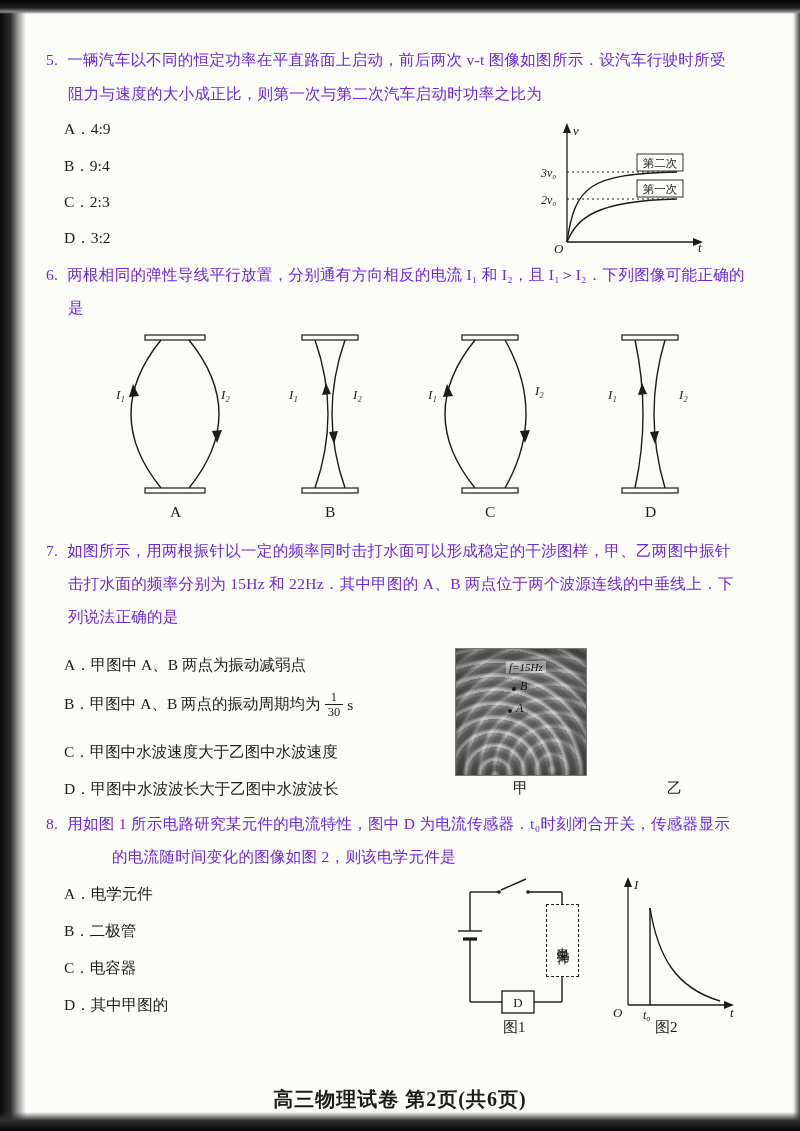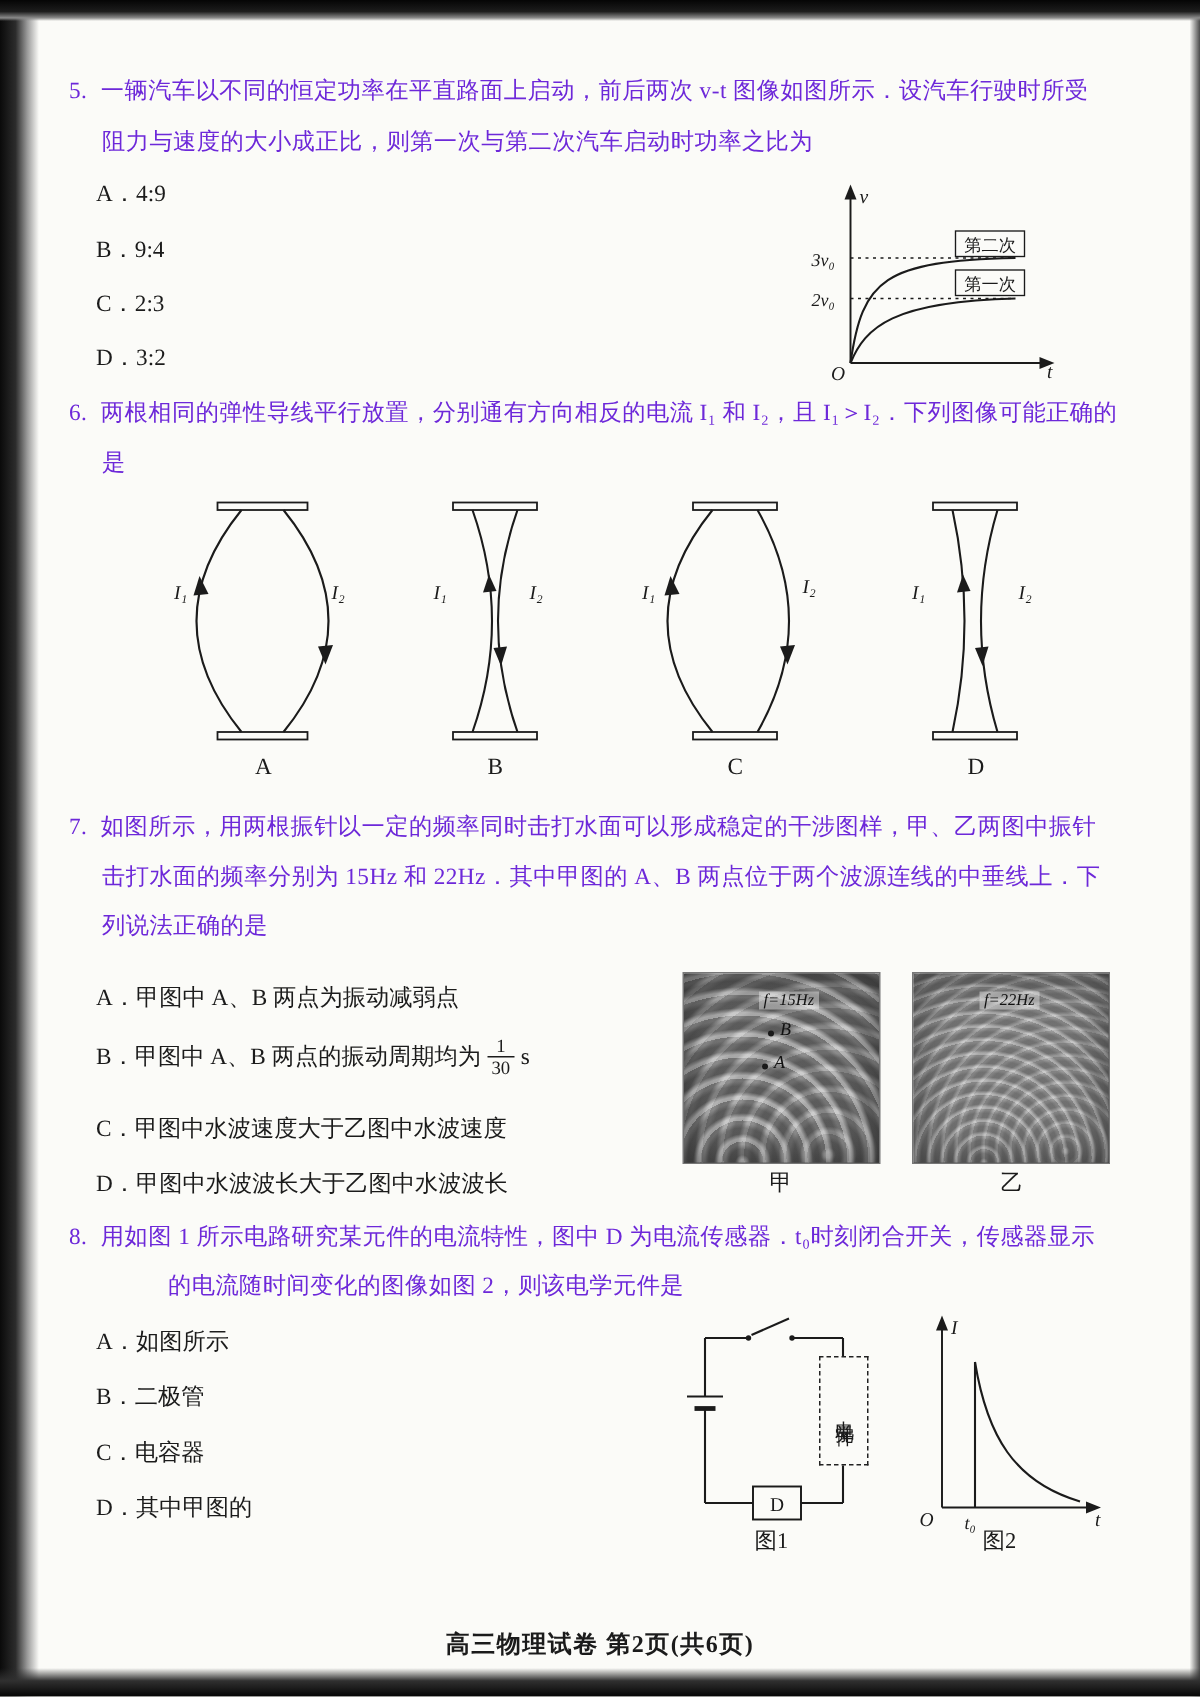--- a/index.html
+++ b/index.html
@@ -48,21 +48,21 @@
   .freqtag { position:absolute; font-size:11px; font-style:italic; color:#111;
     background:rgba(235,235,235,.45); padding:0 3px; }
   .ptdot { position:absolute; width:4px; height:4px; border-radius:50%; background:#1a1a1a; }
   .ptlabel { position:absolute; font-size:12px; font-style:italic; color:#111; }
   
   .element-box { position:absolute; left:546px; top:904px; width:33px; height:73px;
     border:1.6px dashed #222; background:#fbfbf8; z-index:2;
     writing-mode:vertical-rl; text-orientation:upright;
     font-size:12.5px; letter-spacing:2px; display:flex; align-items:center; justify-content:center; }
   .footer { position:absolute; top:1086px; left:0; width:800px; text-align:center;
-    font-size:16px; font-weight:bold; letter-spacing:1px; }
+    font-size:20px; font-weight:bold; letter-spacing:1px; }
   svg { position:absolute; overflow:visible; }
   svg text { fill:#1b1b1b; }
 </style>
 </head>
 <body>
 
 <div class="page">
 
   <div class="txt" style="left:46px; top:50px;">
     <span class="qnum">5.</span><span>一辆汽车以不同的恒定功率在平直路面上启动，前后两次 v-t 图像如图所示．设汽车行驶时所受</span>
@@ -166,32 +166,29 @@
   <div class="opt" style="top:779px;">D．甲图中水波波长大于乙图中水波波长</div>
   <div class="opt" style="top:742px;">C．甲图中水波速度大于乙图中水波速度</div>
 
   <div class="wavebox wave-jia" style="left:456px; top:649px;">
     <span class="freqtag" style="left:50px; top:12px;">f=15Hz</span>
     <span class="ptdot" style="left:56px; top:38px;"></span>
     <span class="ptlabel" style="left:64px; top:30px;">B</span>
     <span class="ptdot" style="left:52px; top:60px;"></span>
     <span class="ptlabel" style="left:60px; top:52px;">A</span>
   </div>
-  <div class="wavebox wave-yi" style="left:609px; top:649px;">
-    <span class="freqtag" style="left:44px; top:12px;">f=22Hz</span>
-  </div>
   <div class="caption" style="left:513px; top:779px;">甲</div>
   <div class="caption" style="left:667px; top:779px;">乙</div>
 
   <div class="txt" style="left:46px; top:814px;">
     <span class="qnum">8.</span><span>用如图 1 所示电路研究某元件的电流特性，图中 D 为电流传感器．t₀时刻闭合开关，传感器显示</span>
   </div>
   <div class="txt" style="left:68px; top:847px;margin-left:44px;">的电流随时间变化的图像如图 2，则该电学元件是</div>
 
-  <div class="opt" style="top:884px;">A．如图所示</div>
+  <div class="opt" style="top:884px;">A．电学元件</div>
   <div class="opt" style="top:921px;">B．二极管</div>
   <div class="opt" style="top:958px;">C．电容器</div>
   <div class="opt" style="top:995px;">D．其中甲图的</div>
 
   <svg style="left:452px; top:874px;" width="145" height="150">
 
     <line x1="18" y1="18" x2="46" y2="18" stroke="#1b1b1b" stroke-width="1.4"></line>
     <circle cx="47" cy="18" r="1.8" fill="#1b1b1b"></circle>
     <line x1="49" y1="16" x2="74" y2="5" stroke="#1b1b1b" stroke-width="1.4"></line>
     <circle cx="76" cy="18" r="1.8" fill="#1b1b1b"></circle>

